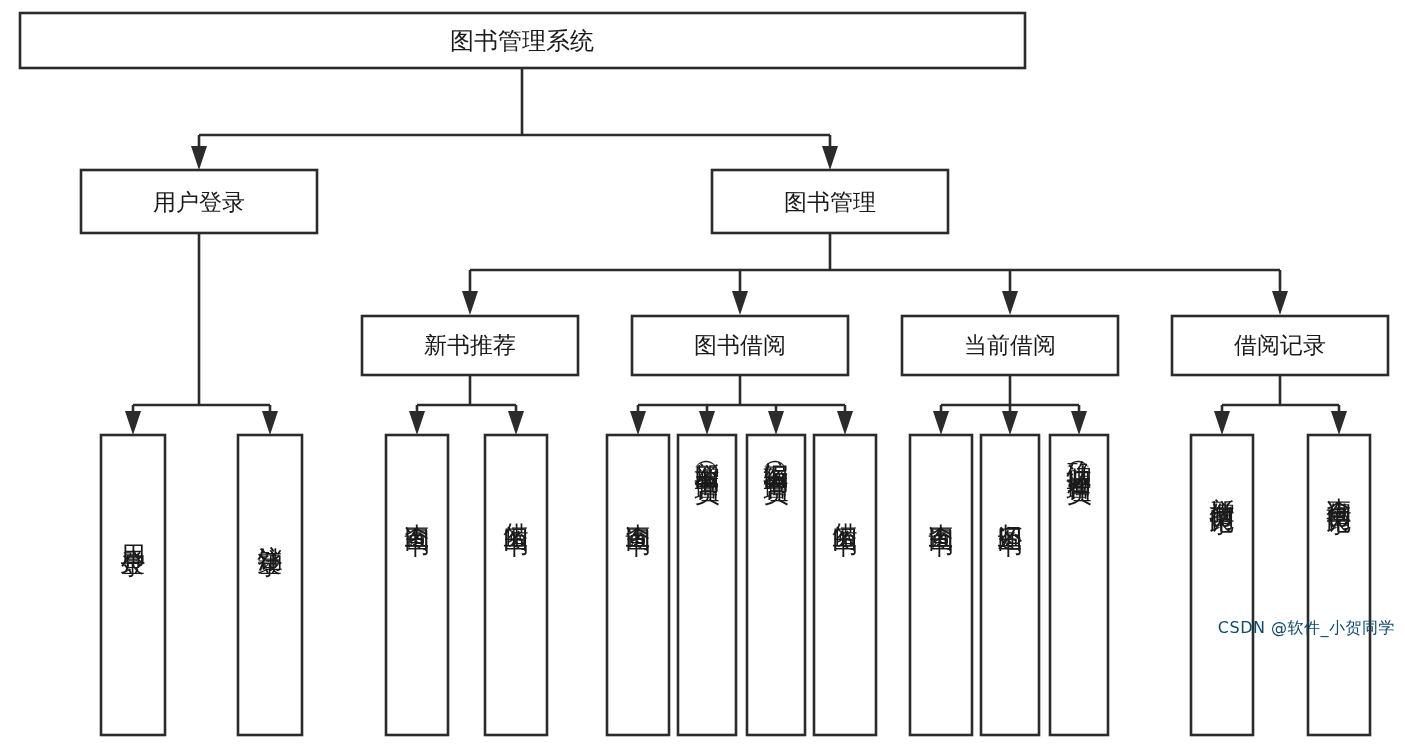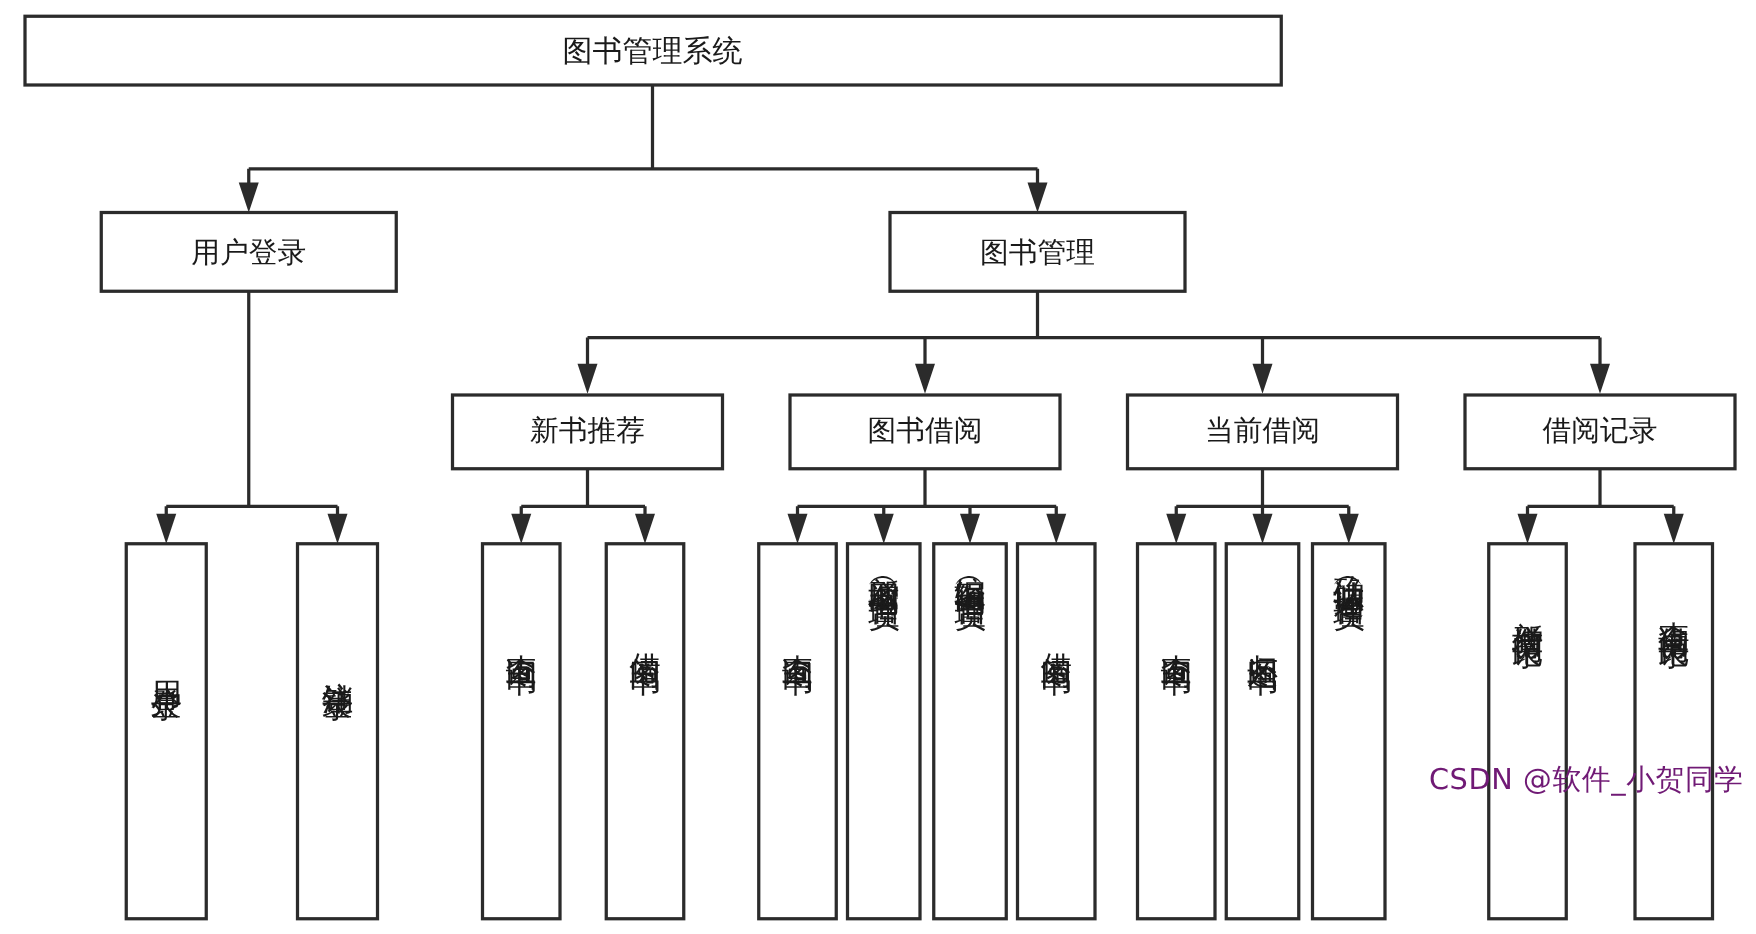--- a/index.html
+++ b/index.html
@@ -71,22 +71,22 @@
     letter-spacing: 3px;
     color: #1a1a1a;
     white-space: nowrap;
     text-align: left;
   }
   .watermark {
     position: absolute;
     right: 10px;
     bottom: 6px;
     font-family: "DejaVu Sans", "Liberation Sans", sans-serif;
-    font-size: 23px;
-    color: #701a75;
+    font-size: 16px;
+    color: #0c4a6e;
     white-space: nowrap;
     letter-spacing: 0.5px;
   }
 </style>
 </head>
 <body>
 
 <div id="diagram-root">
 
   <svg class="diagram" viewBox="0 0 1405 747" xmlns="http://www.w3.org/2000/svg">

